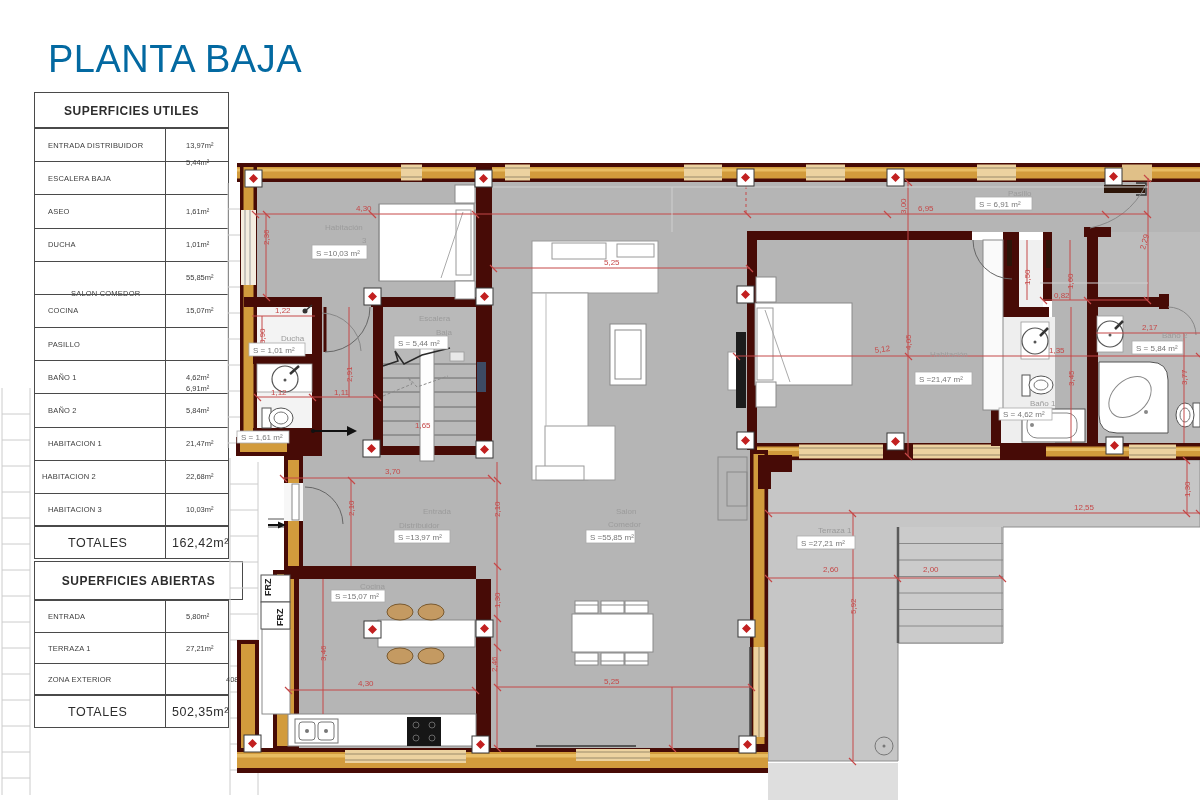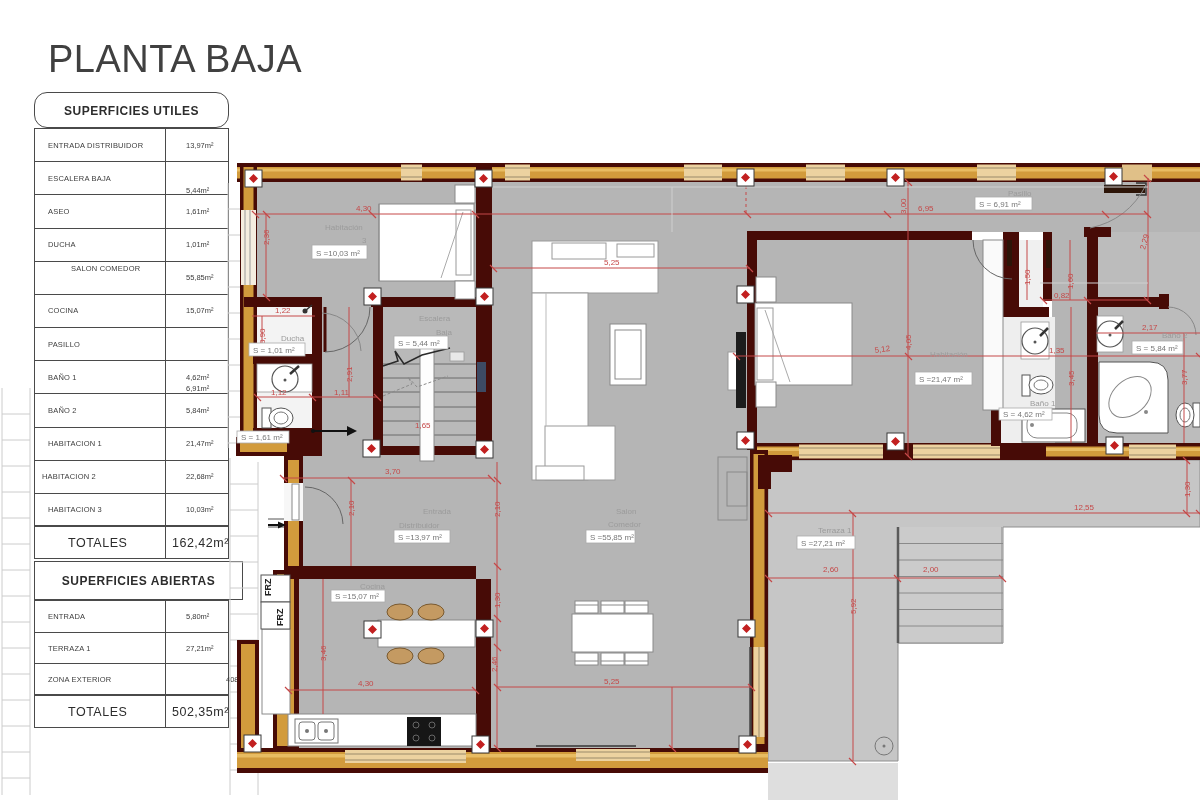--- a/index.html
+++ b/index.html
@@ -8,46 +8,46 @@
 #tbl{position:absolute;left:34px;top:92px;width:195px;font-family:"Liberation Sans",sans-serif;}
 .box{position:absolute;border:1px solid #4a4a4a;background:#fff;box-sizing:border-box;}
 .hdr{font-size:12px;font-weight:bold;color:#2d2d2d;text-align:center;letter-spacing:0.5px;}
 .rlabel{font-size:7.5px;color:#3c3c3c;letter-spacing:0.2px;}
 .rval{font-size:7.5px;color:#3c3c3c;}
 .tot{font-size:12.5px;color:#2d2d2d;letter-spacing:0.5px;}
 </style>
 </head>
 <body>
 
-<div class="abs" style="left:48px;top:38px;font-size:38px;color:#404040;letter-spacing:0.5px;">PLANTA BAJA</div>
+<div class="abs" style="left:48px;top:38px;font-size:38px;color:#0369a1;letter-spacing:0.5px;">PLANTA BAJA</div>
 
 <div id="tbl">
 
-<div class="box hdr" style="left:0;top:0;width:195px;height:36px;line-height:36px;border-radius:13px;">SUPERFICIES UTILES</div>
+<div class="box hdr" style="left:0;top:0;width:195px;height:36px;line-height:36px;">SUPERFICIES UTILES</div>
 
 <div class="box" style="left:0;top:36px;width:132px;height:398px;"></div>
 <div class="box" style="left:131px;top:36px;width:64px;height:398px;"></div>
 <div id="rows1">
 <div class="abs rlabel" style="left:14px;top:48.6px;">ENTRADA DISTRIBUIDOR</div>
       <div class="abs rval" style="left:152px;top:48.6px;">13,97m²</div>
 <div class="abs" style="left:0;top:69.2px;width:132px;border-top:1px solid #4a4a4a"></div>
       <div class="abs" style="left:131px;top:69.2px;width:64px;border-top:1px solid #4a4a4a"></div>
       <div class="abs rlabel" style="left:14px;top:81.7px;">ESCALERA BAJA</div>
-      <div class="abs rval" style="left:152px;top:94px;">5,44m²</div>
+      <div class="abs rval" style="left:152px;top:66px;">5,44m²</div>
 <div class="abs" style="left:0;top:102.3px;width:132px;border-top:1px solid #4a4a4a"></div>
       <div class="abs" style="left:131px;top:102.3px;width:64px;border-top:1px solid #4a4a4a"></div>
       <div class="abs rlabel" style="left:14px;top:114.9px;">ASEO</div>
       <div class="abs rval" style="left:152px;top:114.9px;">1,61m²</div>
 <div class="abs" style="left:0;top:135.5px;width:132px;border-top:1px solid #4a4a4a"></div>
       <div class="abs" style="left:131px;top:135.5px;width:64px;border-top:1px solid #4a4a4a"></div>
       <div class="abs rlabel" style="left:14px;top:148.1px;">DUCHA</div>
       <div class="abs rval" style="left:152px;top:148.1px;">1,01m²</div>
 <div class="abs" style="left:0;top:168.7px;width:132px;border-top:1px solid #4a4a4a"></div>
       <div class="abs" style="left:131px;top:168.7px;width:64px;border-top:1px solid #4a4a4a"></div>
-      <div class="abs rlabel" style="left:14px;top:172px;padding-left:23px;">SALON COMEDOR</div>
+      <div class="abs rlabel" style="left:14px;top:197px;padding-left:23px;">SALON COMEDOR</div>
       <div class="abs rval" style="left:152px;top:181.2px;">55,85m²</div>
 <div class="abs" style="left:0;top:201.8px;width:132px;border-top:1px solid #4a4a4a"></div>
       <div class="abs" style="left:131px;top:201.8px;width:64px;border-top:1px solid #4a4a4a"></div>
       <div class="abs rlabel" style="left:14px;top:214.4px;">COCINA</div>
       <div class="abs rval" style="left:152px;top:214.4px;">15,07m²</div>
 <div class="abs" style="left:0;top:235.0px;width:132px;border-top:1px solid #4a4a4a"></div>
       <div class="abs" style="left:131px;top:235.0px;width:64px;border-top:1px solid #4a4a4a"></div>
       <div class="abs rlabel" style="left:14px;top:247.6px;">PASILLO</div>
       <div class="abs rval" style="left:152px;top:247.6px;margin-top:44px;">6,91m²</div>
 <div class="abs" style="left:0;top:268.2px;width:132px;border-top:1px solid #4a4a4a"></div>

